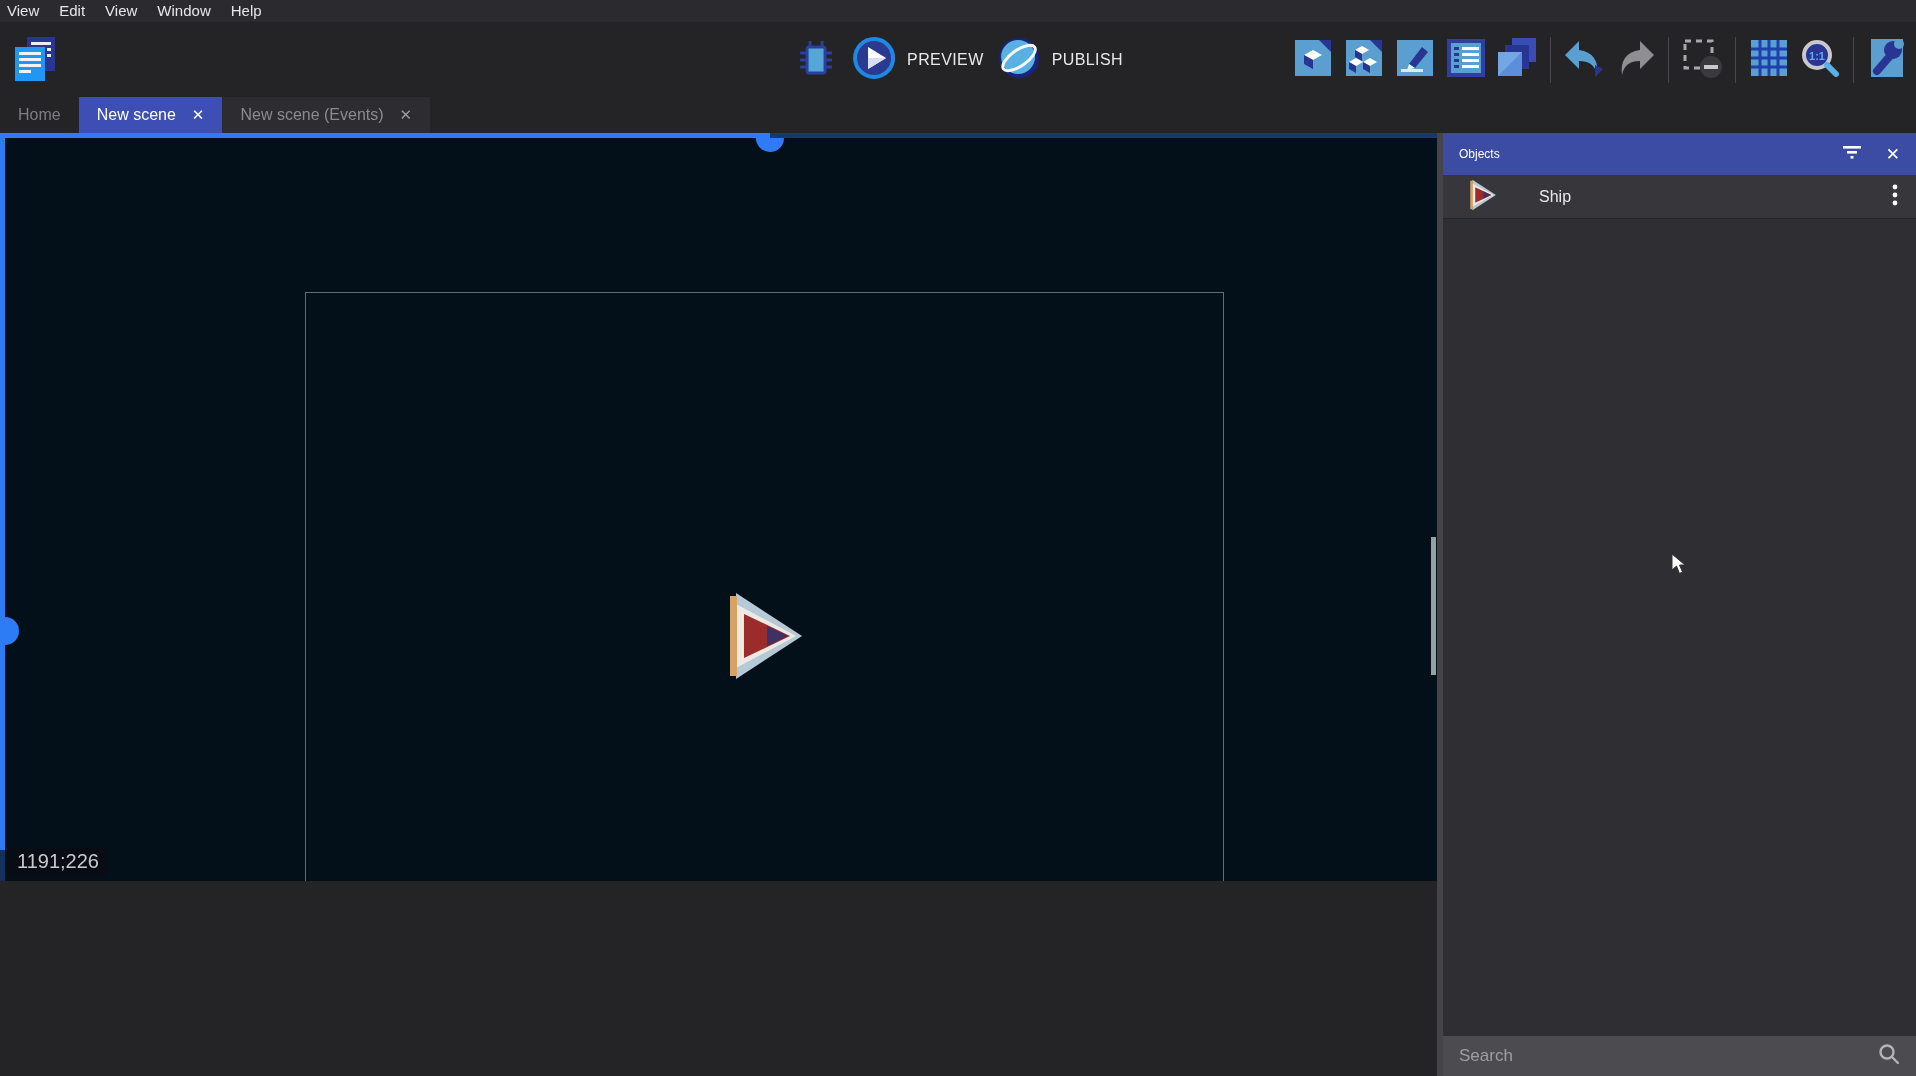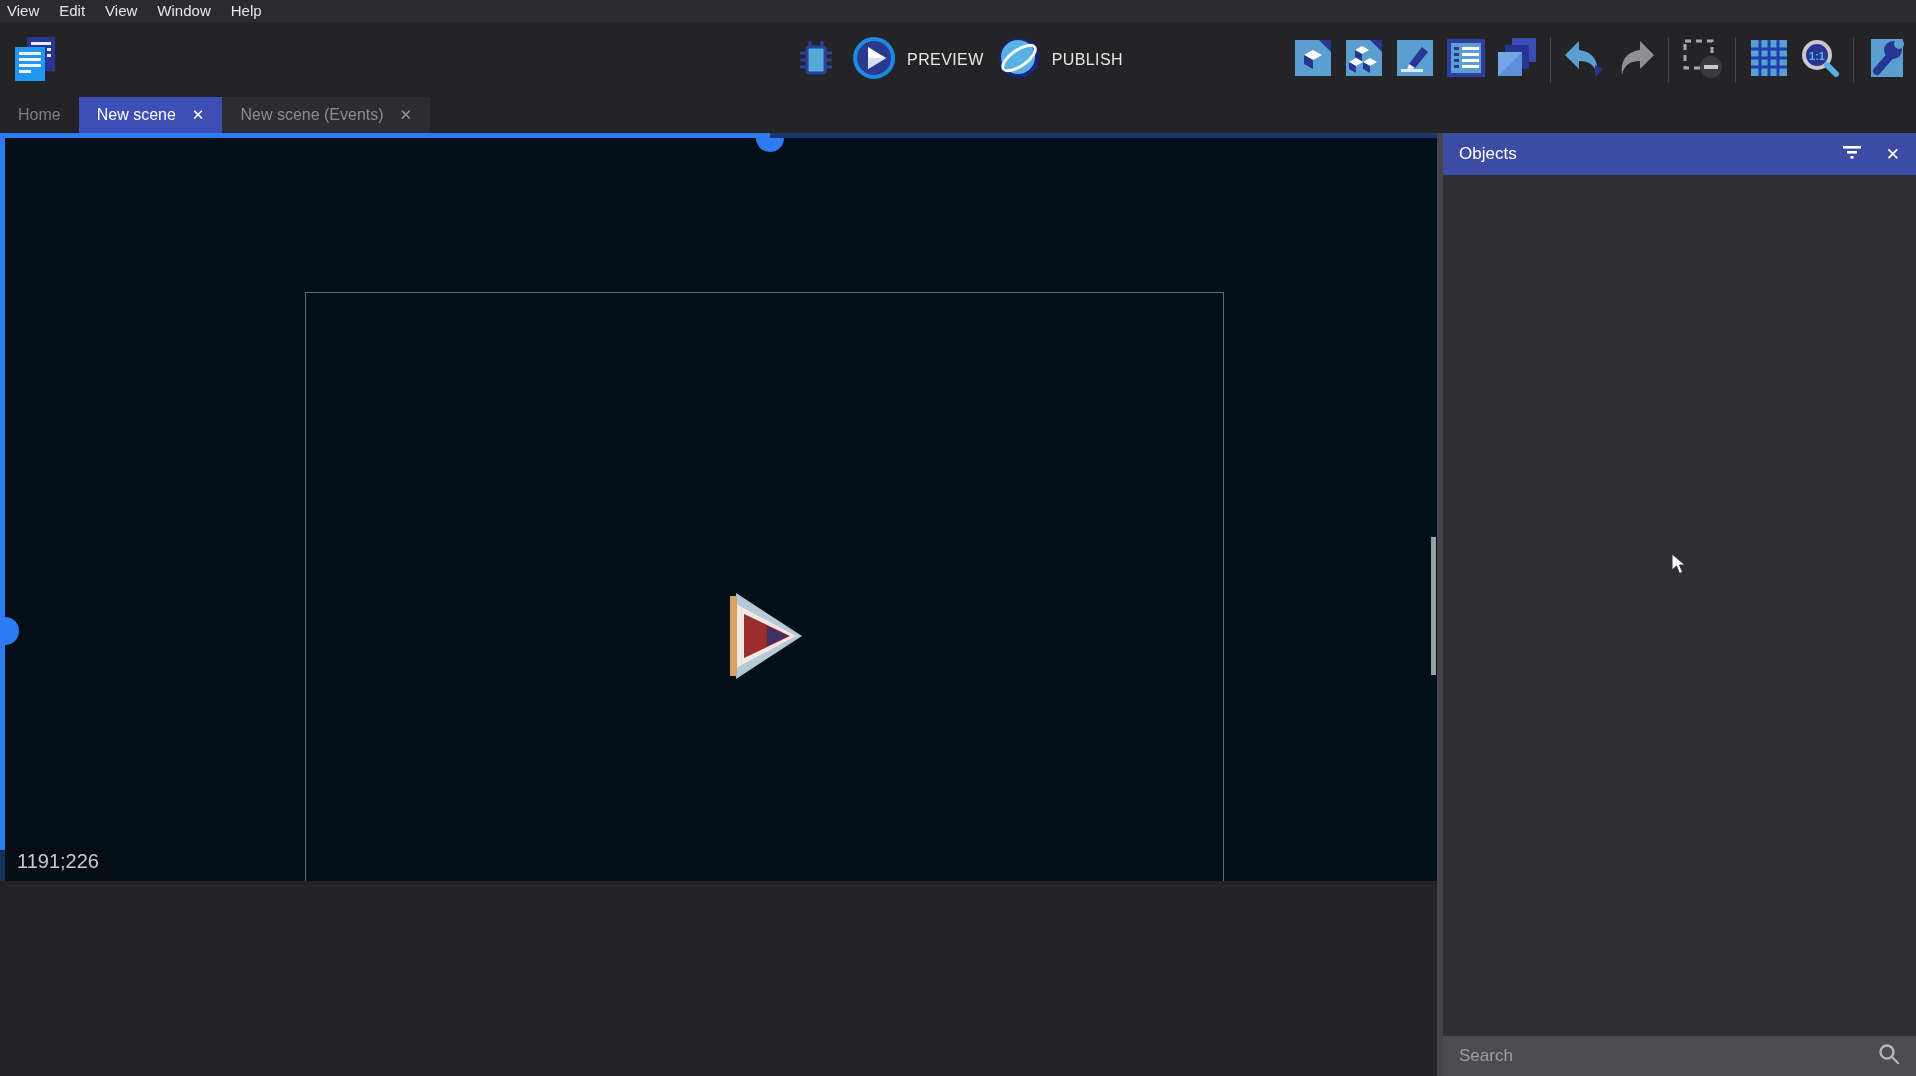--- a/index.html
+++ b/index.html
@@ -43,21 +43,21 @@
   .vscroll-dark { position:absolute; top:717px; left:0; width:5px; bottom:0; background:#16305e; }
   .vscroll-handle { position:absolute; left:5px; top:484px; width:14px; height:28px; border-radius:0 14px 14px 0; background:#2e7bf6; }
   .right-thumb { position:absolute; right:1px; top:404px; width:5px; height:138px; background:#93a3a3; }
 
   .game-rect { position:absolute; left:305px; top:159px; width:919px; height:689px; border:1px solid #5f6e6e; }
   .ship-sprite { position:absolute; left:722px; top:458px; }
   .coords-chip { position:absolute; left:8px; bottom:4px; background:#080c15; color:#c9c9c9; font-size:20px; padding:2px 9px 4px 9px; }
 
   
   .panel-header { height:42px; background:#3c4ba3; display:flex; align-items:center; padding:0 16px; }
-  .panel-title { color:#ffffff; font-size:17px; }
+  .panel-title { color:#ffffff; font-size:12px; }
   .panel-header-actions { margin-left:auto; display:flex; align-items:center; gap:24px; }
   .panel-header-actions .hdr-close { color:#ffffff; font-size:17px; }
   .object-row { height:44px; background:#37373b; border-bottom:1px solid #26262a; display:flex; align-items:center; padding:0 18px 0 24px; }
   .object-label { color:#e8e8e8; font-size:16px; margin-left:42px; }
   .row-dots { margin-left:auto; }
   .add-row { height:44px; background:#2f2f33; display:flex; align-items:center; justify-content:center; position:relative; }
   .add-label { color:#8f8f93; font-size:16px; }
   .add-plus { position:absolute; right:16px; top:4px; color:#d4d4d6; font-size:28px; font-weight:300; line-height:36px; }
   .panel-fill { flex:1; background:#2f2f33; }
   .search-bar { height:40px; background:#4c4c50; display:flex; align-items:center; padding:0 16px; }
@@ -313,20 +313,39 @@
           <svg width="20" height="16" viewBox="0 0 20 16">
             <rect x="1" y="2" width="18" height="2.6" fill="#ffffff"></rect>
             <rect x="5" y="7" width="10" height="2.6" fill="#ffffff"></rect>
             <rect x="8.5" y="12" width="3" height="2.6" fill="#ffffff"></rect>
           </svg>
         </span>
         <span class="hdr-close">✕</span>
       </span>
     </div>
 
+    <div class="object-row">
+      <span>
+        <svg width="30" height="32" viewBox="0 0 82 90">
+          <polygon points="14,2 80,45 14,88" fill="#b5c9d6"></polygon>
+          <polygon points="14,13 74,45 14,77" fill="#efe9e3"></polygon>
+          <polygon points="22,23 68,45 22,67" fill="#9c2b2b"></polygon>
+          <polygon points="45,35 66,45 45,55" fill="#413064"></polygon>
+          <rect x="8" y="5" width="7" height="80" fill="#d8a266"></rect>
+        </svg>
+      </span>
+      <span class="object-label">Ship</span>
+      <span class="row-dots">
+        <svg width="6" height="22" viewBox="0 0 6 22">
+          <circle cx="3" cy="3" r="2.4" fill="#ffffff"></circle>
+          <circle cx="3" cy="11" r="2.4" fill="#ffffff"></circle>
+          <circle cx="3" cy="19" r="2.4" fill="#ffffff"></circle>
+        </svg>
+      </span>
+    </div>
 
 
     <div class="panel-fill"></div>
 
     <div class="search-bar">
       <input class="search-input" type="text" placeholder="Search" style="">
       <span>
         <svg width="22" height="22" viewBox="0 0 22 22">
           <circle cx="9" cy="9" r="6.5" fill="none" stroke="#b4b4b8" stroke-width="2.4"></circle>
           <line x1="14" y1="14" x2="20" y2="20" stroke="#b4b4b8" stroke-width="2.4" stroke-linecap="round"></line>

